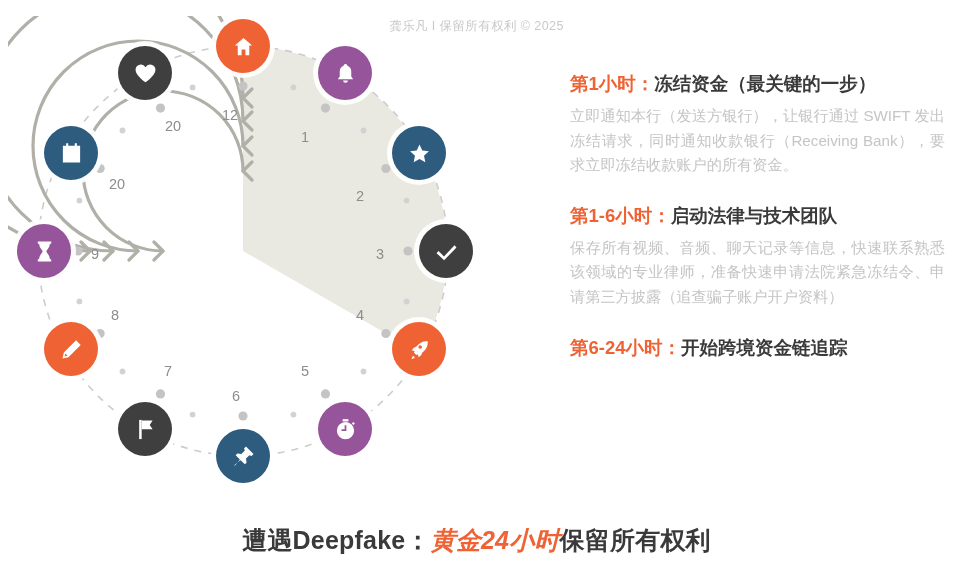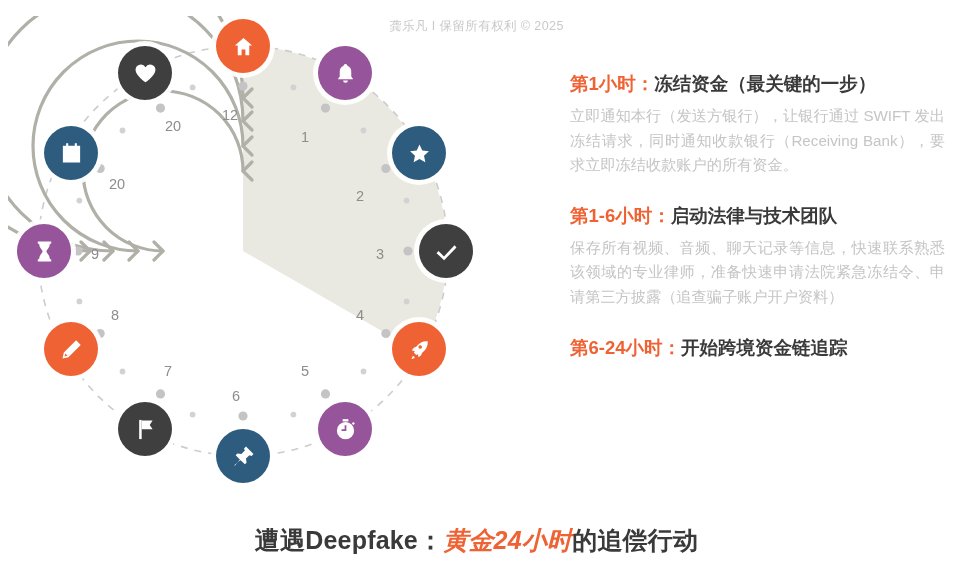--- a/index.html
+++ b/index.html
@@ -223,15 +223,15 @@
     <div class="step">
       <div class="step-head"><span class="hl">第1-6小时：</span><span>启动法律与技术团队</span></div>
       <p class="step-body">保存所有视频、音频、聊天记录等信息，快速联系熟悉该领域的专业律师，准备快速申请法院紧急冻结令、申请第三方披露（追查骗子账户开户资料）</p>
     </div>
 
     <div class="step">
       <div class="step-head"><span class="hl">第6-24小时：</span><span>开始跨境资金链追踪</span></div>
     </div>
   </div>
 
-  <div class="bottom-title"><span>遭遇Deepfake：</span><span class="hl">黄金24小时</span><span>的追偿行动</span></div>
+  <div class="bottom-title"><span>遭遇Deepfake：</span><span class="hl">黄金24小时</span><span>保留所有权利</span></div>
 
 </div>
 
 </body></html>

